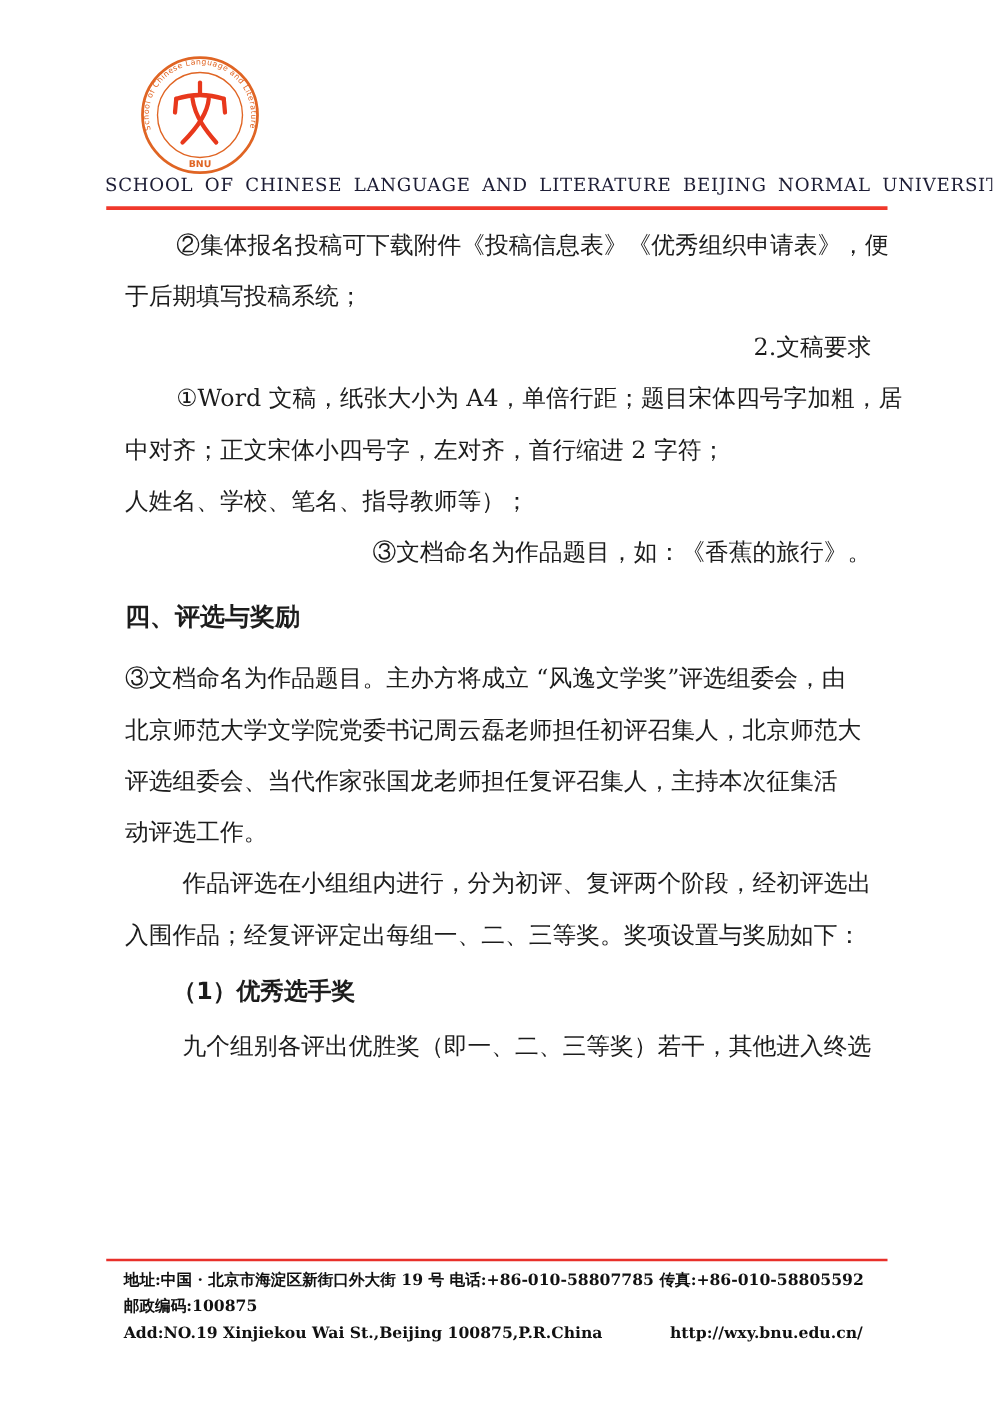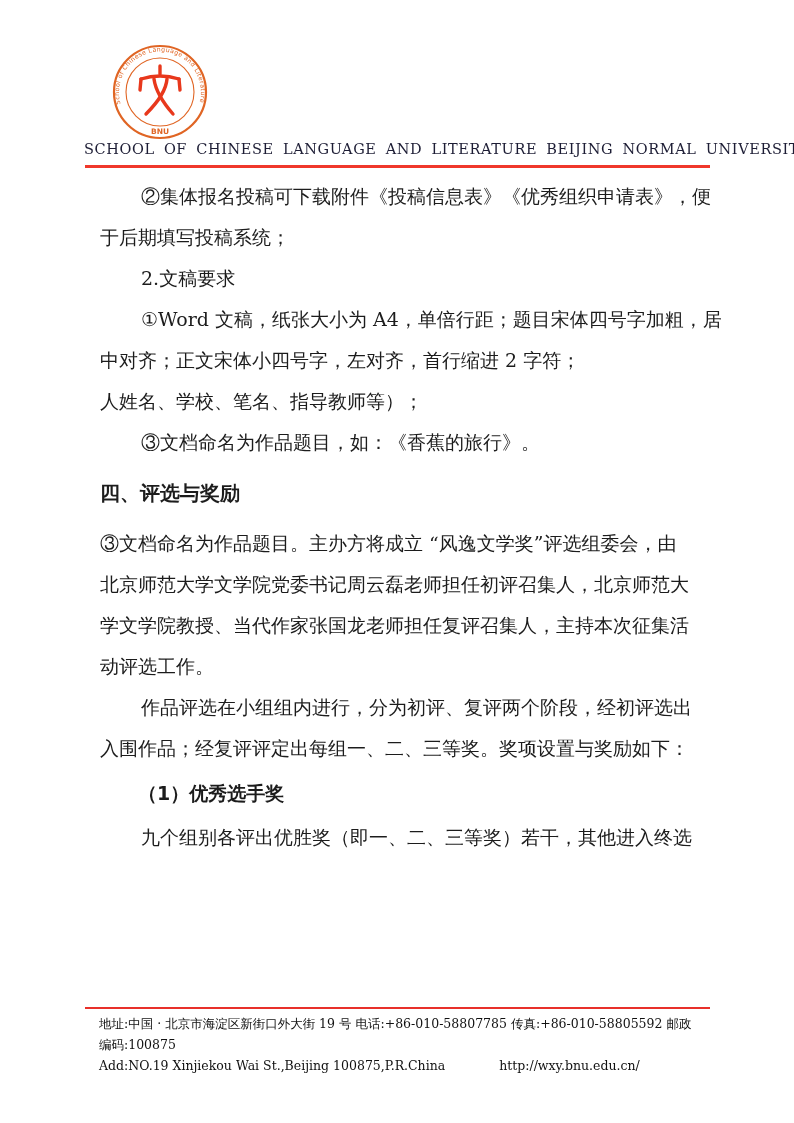--- a/index.html
+++ b/index.html
@@ -64,21 +64,21 @@
     top: 176px;
     width: 597px;
     color: #1c1c1c;
   }
   .line {
     font-size: 19px;
     line-height: 41px;
     text-align: left;
     white-space: nowrap;
   }
-  .line.first { text-indent: 41px; }
+  .line.first { text-indent: 41px; text-align: right; }
   .line.cont  { text-indent: 0; }
   .line.heading {
     font-weight: bold;
     font-size: 20px;
     margin-top: 10px;
     margin-bottom: 9px;
     font-family: "DejaVu Sans", "Liberation Sans", sans-serif;
   }
   .line.subheading {
     font-weight: bold;
@@ -96,21 +96,21 @@
     width: 625px;
     height: 2px;
     background: #e8302a;
   }
   .footer {
     position: absolute;
     left: 99px;
     top: 1013px;
     width: 600px;
     font-size: 12.5px;
-    font-weight: normal;
+    font-weight: bold;
     color: #111111;
     line-height: 21px;
   }
   .footer-line2 { display: flex; gap: 54px; }
   .footer span { white-space: nowrap; }
 </style>
 </head>
 <body>
 
 <div class="page">
@@ -145,21 +145,21 @@
       <div class="line first">②集体报名投稿可下载附件《投稿信息表》《优秀组织申请表》，便</div>
       <div class="line cont">于后期填写投稿系统；</div>
       <div class="line first">2.文稿要求</div>
       <div class="line first">①Word 文稿，纸张大小为 A4，单倍行距；题目宋体四号字加粗，居</div>
       <div class="line cont">中对齐；正文宋体小四号字，左对齐，首行缩进 2 字符；</div>
       <div class="line cont">人姓名、学校、笔名、指导教师等）；</div>
       <div class="line first">③文档命名为作品题目，如：《香蕉的旅行》。</div>
       <div class="line heading">四、评选与奖励</div>
       <div class="line cont">③文档命名为作品题目。主办方将成立 “风逸文学奖”评选组委会，由</div>
       <div class="line cont">北京师范大学文学院党委书记周云磊老师担任初评召集人，北京师范大</div>
-      <div class="line cont">学文学院教授、当代作家张国龙老师担任复评召集人，主持本次征集活</div>
+      <div class="line cont">评选组委会、当代作家张国龙老师担任复评召集人，主持本次征集活</div>
       <div class="line cont">动评选工作。</div>
       <div class="line first">作品评选在小组组内进行，分为初评、复评两个阶段，经初评选出</div>
       <div class="line cont">入围作品；经复评评定出每组一、二、三等奖。奖项设置与奖励如下：</div>
       <div class="line subheading">（1）优秀选手奖</div>
       <div class="line first">九个组别各评出优胜奖（即一、二、三等奖）若干，其他进入终选</div>
     </main>
 
   <div class="footer-rule"></div>
   <div class="footer">
     <div>地址:中国 · 北京市海淀区新街口外大街 19 号  电话:+86-010-58807785  传真:+86-010-58805592  邮政编码:100875</div>

